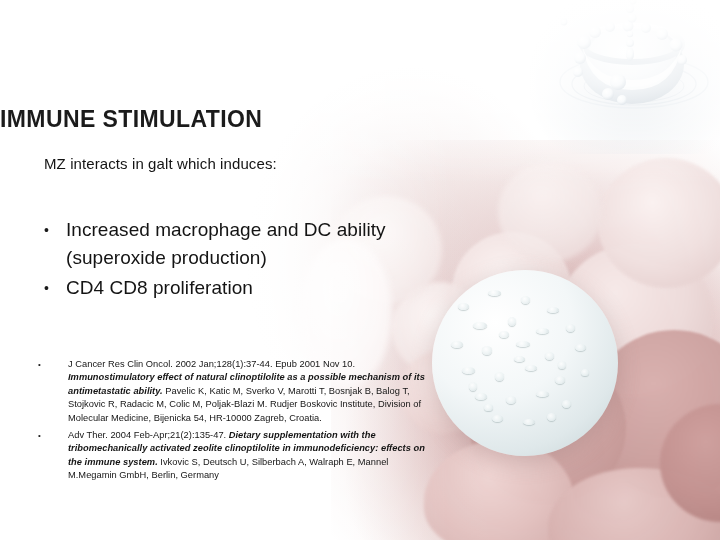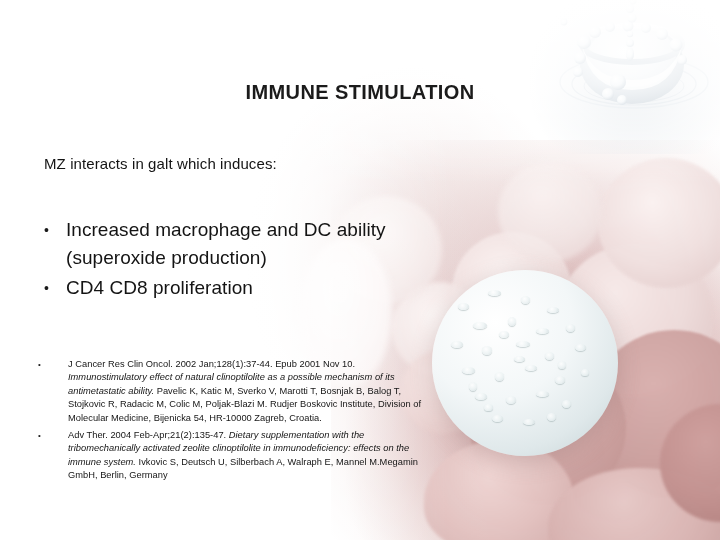--- a/index.html
+++ b/index.html
@@ -86,23 +86,23 @@
     background: radial-gradient(ellipse at 52% 58%,
        rgba(205,214,221,0.60) 0%,
        rgba(224,230,235,0.38) 40%,
        rgba(255,255,255,0) 72%);
   }
 
   
   #content { position:absolute; inset:0; }
 
   #title {
-    position:absolute; left:0; right:0; top:81px;
-    text-align:center;
-    font-size:20px; font-weight:bold; letter-spacing:.4px;
+    position:absolute; left:0; right:0; top:106px;
+    text-align:left;
+    font-size:23px; font-weight:bold; letter-spacing:.4px;
     color:#1b1b1b;
   }
 
   #subtitle {
     position:absolute; left:44px; top:155px;
     font-size:15px; color:#141414; letter-spacing:.1px;
   }
 
   .blist { position:absolute; left:40px; top:216px; width:420px; }
   .bitem { display:flex; align-items:flex-start; margin-bottom:2px; }
@@ -119,21 +119,21 @@
   .reflist { position:absolute; left:34px; top:358px; width:400px; }
   .refitem { display:flex; align-items:flex-start; margin-bottom:4px; }
   .refdot {
     flex:0 0 auto; width:30px;
     font-size:8px; line-height:14px; color:#1f1f1f; padding-left:4px;
   }
   .reftext {
     font-size:9.3px; line-height:13.4px; color:#151515;
     letter-spacing:.02px;
   }
-  .reftext b { font-weight:normal; font-style:italic; }
+  .reftext b { font-weight:bold; font-style:italic; }
 </style>
 </head>
 <body>
 
 <div id="slide">
 
   <div id="bg">
 
     <div class="wash-a"></div>
     <div class="wash-b"></div>

